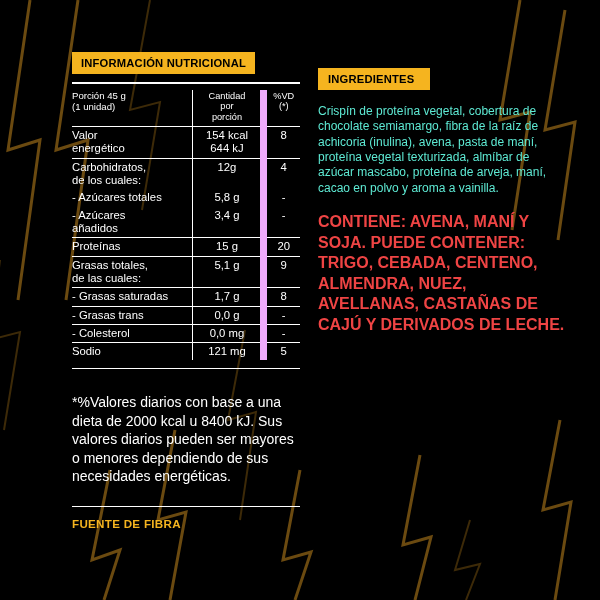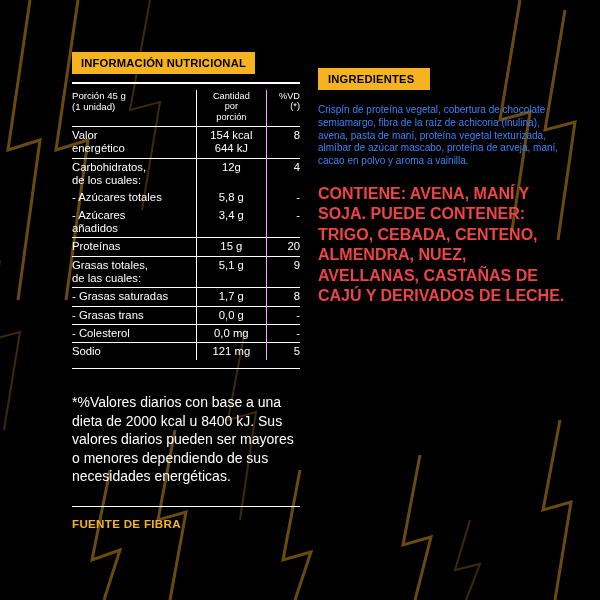--- a/index.html
+++ b/index.html
@@ -84,27 +84,27 @@
     line-height: 1.18;
   }
   td.label {
     width: 112px;
     padding-right: 4px;
   }
   td.amount {
     width: 62px;
     text-align: center;
     border-left: 1px solid #ffffff;
-    border-right: 1px solid #f0abfc;
+    border-right: 7px solid #f0abfc;
     padding-left: 3px;
     padding-right: 3px;
   }
   td.vd {
     width: 30px;
-    text-align: right;
+    text-align: center;
     padding-left: 5px;
   }
   tr.sep td {
     border-top: 1px solid #ffffff;
     margin-top: 41px;
   }
   tr.head td {
     font-size: 9.6px;
     line-height: 1.12;
     padding-bottom: 4px;
@@ -130,22 +130,22 @@
     margin-top: 22px;
   }
   .fuente-rule {
     height: 1px;
     background: #ffffff;
     margin-bottom: 10px;
     margin-top: 6px;
   }
 
   .ingredients-text {
-    color: #3b82f6;
-    font-size: 10px;
+    color: #5eead4;
+    font-size: 12px;
     line-height: 1.28;
     margin-top: 14px;
   }
   .allergens-text {
     color: #ef4444;
     font-size: 16px;
     line-height: 1.28;
     font-weight: bold;
     margin-top: 16px;
   }

